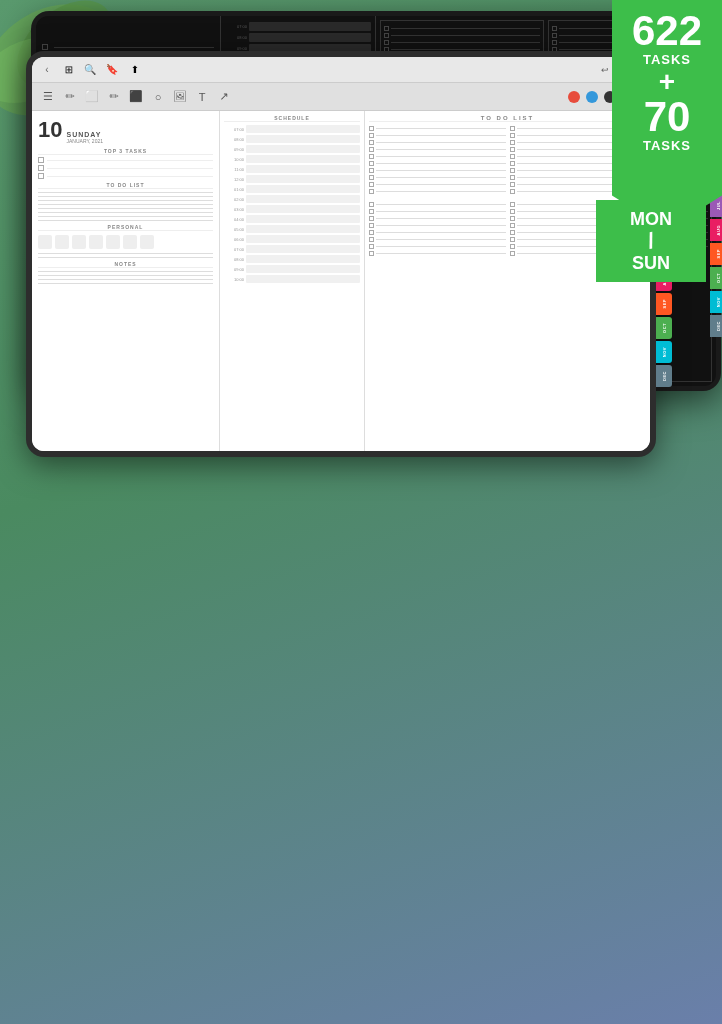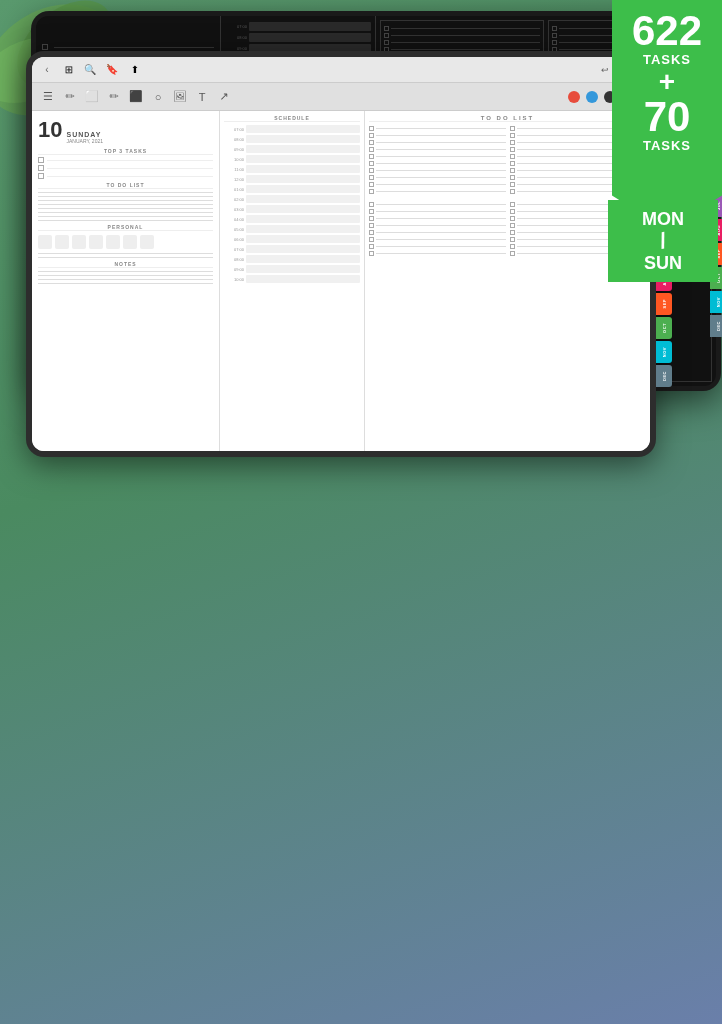--- a/index.html
+++ b/index.html
@@ -83,21 +83,21 @@
       font-size: 28px;
       font-weight: 900;
       color: white;
       line-height: 1;
     }
 
     
     .mon-sun-badge {
       position: absolute;
       top: 200px;
-      right: 4px;
+      right: 16px;
       width: 110px;
       background: #3dbe4a;
       padding: 10px 8px;
       display: flex;
       flex-direction: column;
       align-items: center;
       z-index: 10;
       clip-path: polygon(0 0, 100% 0, 100% 100%, 0 100%);
     }
 

